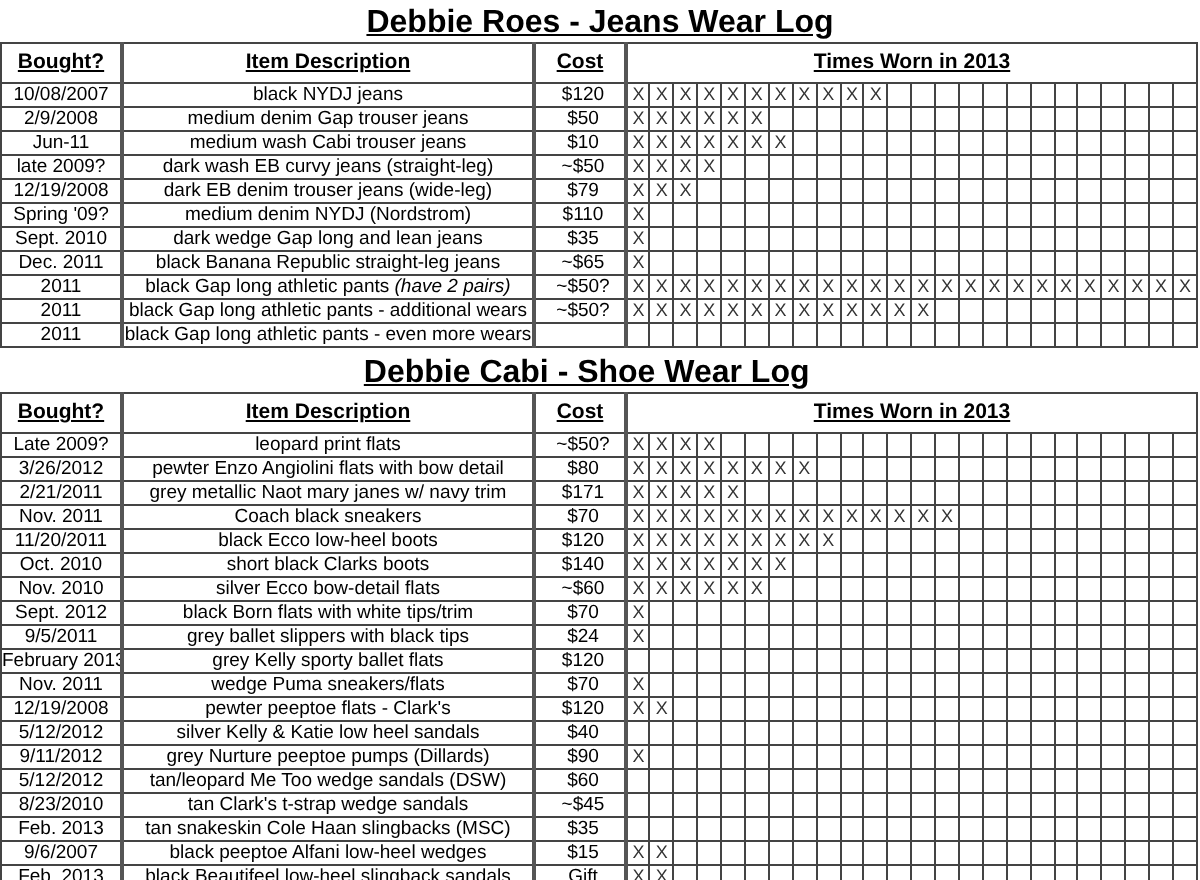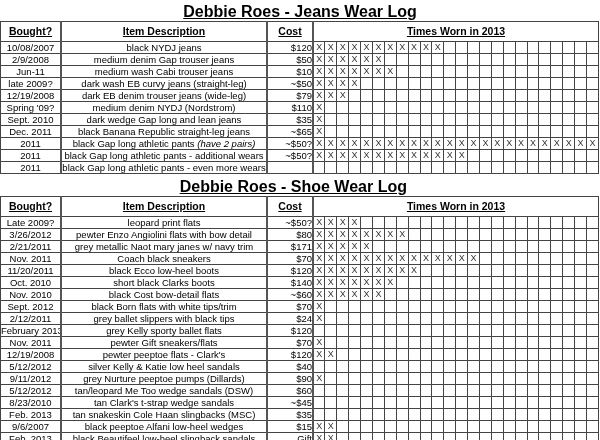--- a/index.html
+++ b/index.html
@@ -7,21 +7,21 @@
          font-family:"Liberation Sans", sans-serif; color:#000; }
   .sheet { position:absolute; left:0; width:600px; }
   .title { height:19px; text-align:center; font-weight:bold; font-size:16px;
            line-height:19px; position:relative; }
   .title span { text-decoration:underline; }
   table { border-collapse:collapse; table-layout:fixed; width:599px;border-radius:23px; }
   td, th { border:1px solid #444; padding:0; font-size:9.5px; height:11px;
            line-height:11px; overflow:hidden; white-space:nowrap; }
   th { height:19px; font-weight:bold; font-size:10.5px; text-decoration:underline; }
   td.c-b, td.c-d, td.c-c { text-align:center; }
-  td.c-c { text-align:right; padding-left:3px; }
+  td.c-c { text-align:center; padding-left:3px; }
   td.x { text-align:center; font-size:9px; color:#333; }
   th.b-col { width:59px; } th.d-col { width:204px; } th.c-col { width:44px; }
   .thick-r { border-right:2px solid #555; }
 </style>
 </head>
 <body>
 
 <div class="sheet" style="top:2px;">
   <div class="title"><span>Debbie Roes - Jeans Wear Log</span></div>
   <table id="jeans-table">
@@ -351,21 +351,21 @@
           <td class="x"></td>
           <td class="x"></td>
           <td class="x"></td>
           <td class="x"></td>
         </tr>
       </tbody>
   </table>
 </div>
 
 <div class="sheet" style="top:177px;">
-  <div class="title"><span>Debbie Roes - Shoe Wear Log</span>&nbsp;&nbsp;&nbsp;</div>
+  <div class="title"><span>Debbie Cabi - Shoe Wear Log</span>&nbsp;&nbsp;&nbsp;</div>
   <table id="shoe-table">
     <thead>
       <tr>
         <th class="b-col thick-r">Bought?</th>
         <th class="d-col thick-r">Item Description</th>
         <th class="c-col thick-r">Cost</th>
         <th colspan="24">Times Worn in 2013</th>
       </tr>
     </thead>
     <tbody>
@@ -538,21 +538,21 @@
           <td class="x"></td>
           <td class="x"></td>
           <td class="x"></td>
           <td class="x"></td>
           <td class="x"></td>
           <td class="x"></td>
           <td class="x"></td>
         </tr>
         <tr>
           <td class="c-b thick-r">Nov. 2010</td>
-          <td class="c-d thick-r"><span>black Cost bow-detail flats</span></td>
+          <td class="c-d thick-r"><span>silver Ecco bow-detail flats</span></td>
           <td class="c-c thick-r">~$60</td>
           <td class="x">X</td>
           <td class="x">X</td>
           <td class="x">X</td>
           <td class="x">X</td>
           <td class="x">X</td>
           <td class="x">X</td>
           <td class="x"></td>
           <td class="x"></td>
           <td class="x"></td>
@@ -595,21 +595,21 @@
           <td class="x"></td>
           <td class="x"></td>
           <td class="x"></td>
           <td class="x"></td>
           <td class="x"></td>
           <td class="x"></td>
           <td class="x"></td>
           <td class="x"></td>
         </tr>
         <tr>
-          <td class="c-b thick-r">2/12/2011</td>
+          <td class="c-b thick-r">9/5/2011</td>
           <td class="c-d thick-r"><span>grey ballet slippers with black tips</span></td>
           <td class="c-c thick-r">$24</td>
           <td class="x">X</td>
           <td class="x"></td>
           <td class="x"></td>
           <td class="x"></td>
           <td class="x"></td>
           <td class="x"></td>
           <td class="x"></td>
           <td class="x"></td>
@@ -654,21 +654,21 @@
           <td class="x"></td>
           <td class="x"></td>
           <td class="x"></td>
           <td class="x"></td>
           <td class="x"></td>
           <td class="x"></td>
           <td class="x"></td>
         </tr>
         <tr>
           <td class="c-b thick-r">Nov. 2011</td>
-          <td class="c-d thick-r"><span>pewter Gift sneakers/flats</span></td>
+          <td class="c-d thick-r"><span>wedge Puma sneakers/flats</span></td>
           <td class="c-c thick-r">$70</td>
           <td class="x">X</td>
           <td class="x"></td>
           <td class="x"></td>
           <td class="x"></td>
           <td class="x"></td>
           <td class="x"></td>
           <td class="x"></td>
           <td class="x"></td>
           <td class="x"></td>

